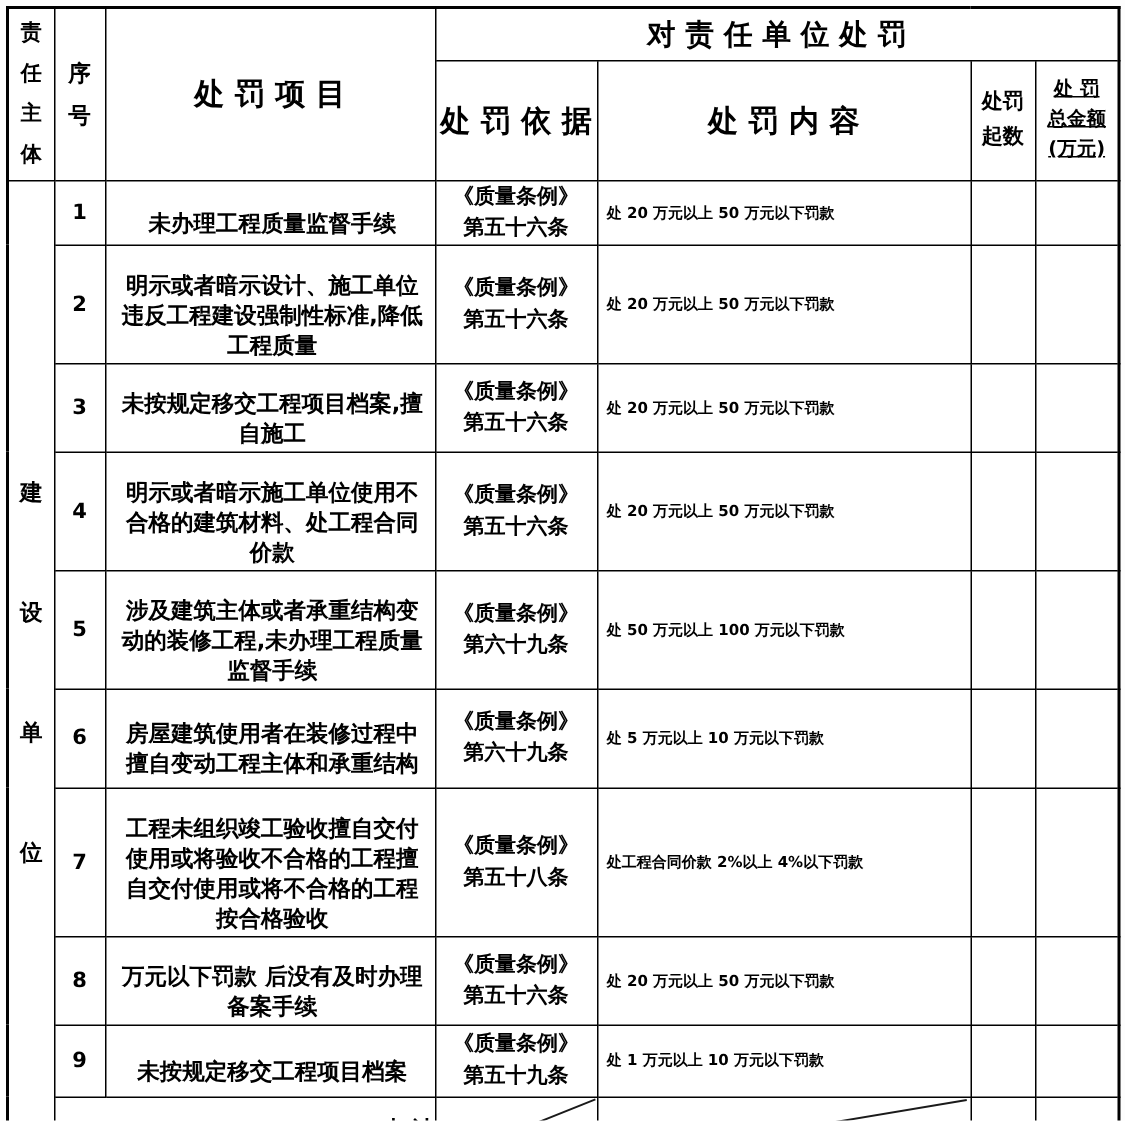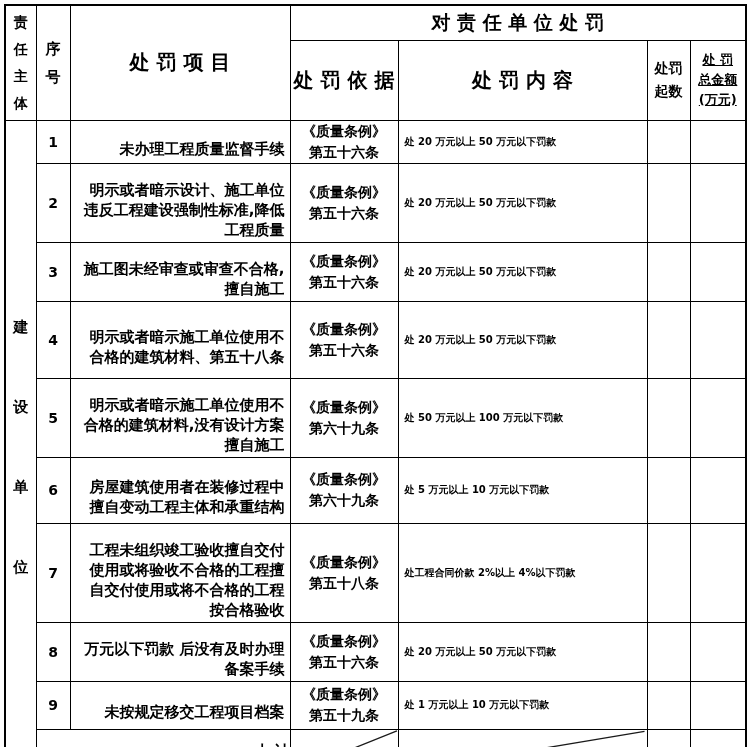--- a/index.html
+++ b/index.html
@@ -28,21 +28,21 @@
   }
   .pre { white-space: pre-line; }
   thead th { text-align: center; font-size: 20px; }
   .h-entity  { font-size: 14px; line-height: 27px; }
   .h-serial  { font-size: 15px; line-height: 28px; }
   .h-group   { font-size: 19px; height: 35px; }
   .h-count   { font-size: 14px; line-height: 23px; margin-top: 39px; }
   .h-total   { font-size: 13px; line-height: 20px; text-decoration: underline; }
   .c-entity  { text-align: center; font-size: 15px; line-height: 80px; }
   .c-no      { text-align: center; font-size: 14px; }
-  .c-item    { text-align: right; font-size: 15px; line-height: 20px; padding: 16px 5px 2px 8px; }
+  .c-item    { text-align: center; font-size: 15px; line-height: 20px; padding: 16px 5px 2px 8px; }
   .c-basis   { text-align: center; font-size: 14px; line-height: 21px; margin-left: 11px; }
   .c-content { text-align: left; font-size: 10px; padding: 0 2px 0 6px; }
   .c-subtotal{ text-align: right; font-size: 15px; }
   .c-diag    { position: relative; padding: 0; }
   .c-diag svg { position: absolute; left: 0; top: 0; width: 100%; height: 100%; display: block; }
 </style>
 </head>
 <body>
 
 <table class="penalty">
@@ -94,39 +94,39 @@
       <td class="c-no">2</td>
       <td class="c-item">明示或者暗示设计、施工单位违反工程建设强制性标准,降低工程质量</td>
       <td class="c-basis pre">《质量条例》
 第五十六条</td>
       <td class="c-content">处 20 万元以上 50 万元以下罚款</td>
       <td></td>
       <td></td>
     </tr>
     <tr style="height:55px">
       <td class="c-no">3</td>
-      <td class="c-item">施工图未经审查或审查不合格,擅自施工</td>
+      <td class="c-item">未按规定移交工程项目档案,擅自施工</td>
       <td class="c-basis pre">《质量条例》
 第五十六条</td>
       <td class="c-content">处 20 万元以上 50 万元以下罚款</td>
       <td></td>
       <td></td>
     </tr>
     <tr style="height:77px">
       <td class="c-no">4</td>
-      <td class="c-item">明示或者暗示施工单位使用不合格的建筑材料、第五十八条</td>
+      <td class="c-item">明示或者暗示施工单位使用不合格的建筑材料、处工程合同价款</td>
       <td class="c-basis pre">《质量条例》
 第五十六条</td>
       <td class="c-content">处 20 万元以上 50 万元以下罚款</td>
       <td></td>
       <td></td>
     </tr>
     <tr style="height:65px">
       <td class="c-no">5</td>
-      <td class="c-item">明示或者暗示施工单位使用不合格的建筑材料,没有设计方案擅自施工</td>
+      <td class="c-item">涉及建筑主体或者承重结构变动的装修工程,未办理工程质量监督手续</td>
       <td class="c-basis pre">《质量条例》
 第六十九条</td>
       <td class="c-content">处 50 万元以上 100 万元以下罚款</td>
       <td></td>
       <td></td>
     </tr>
     <tr style="height:66px">
       <td class="c-no">6</td>
       <td class="c-item">房屋建筑使用者在装修过程中擅自变动工程主体和承重结构</td>
       <td class="c-basis pre">《质量条例》

